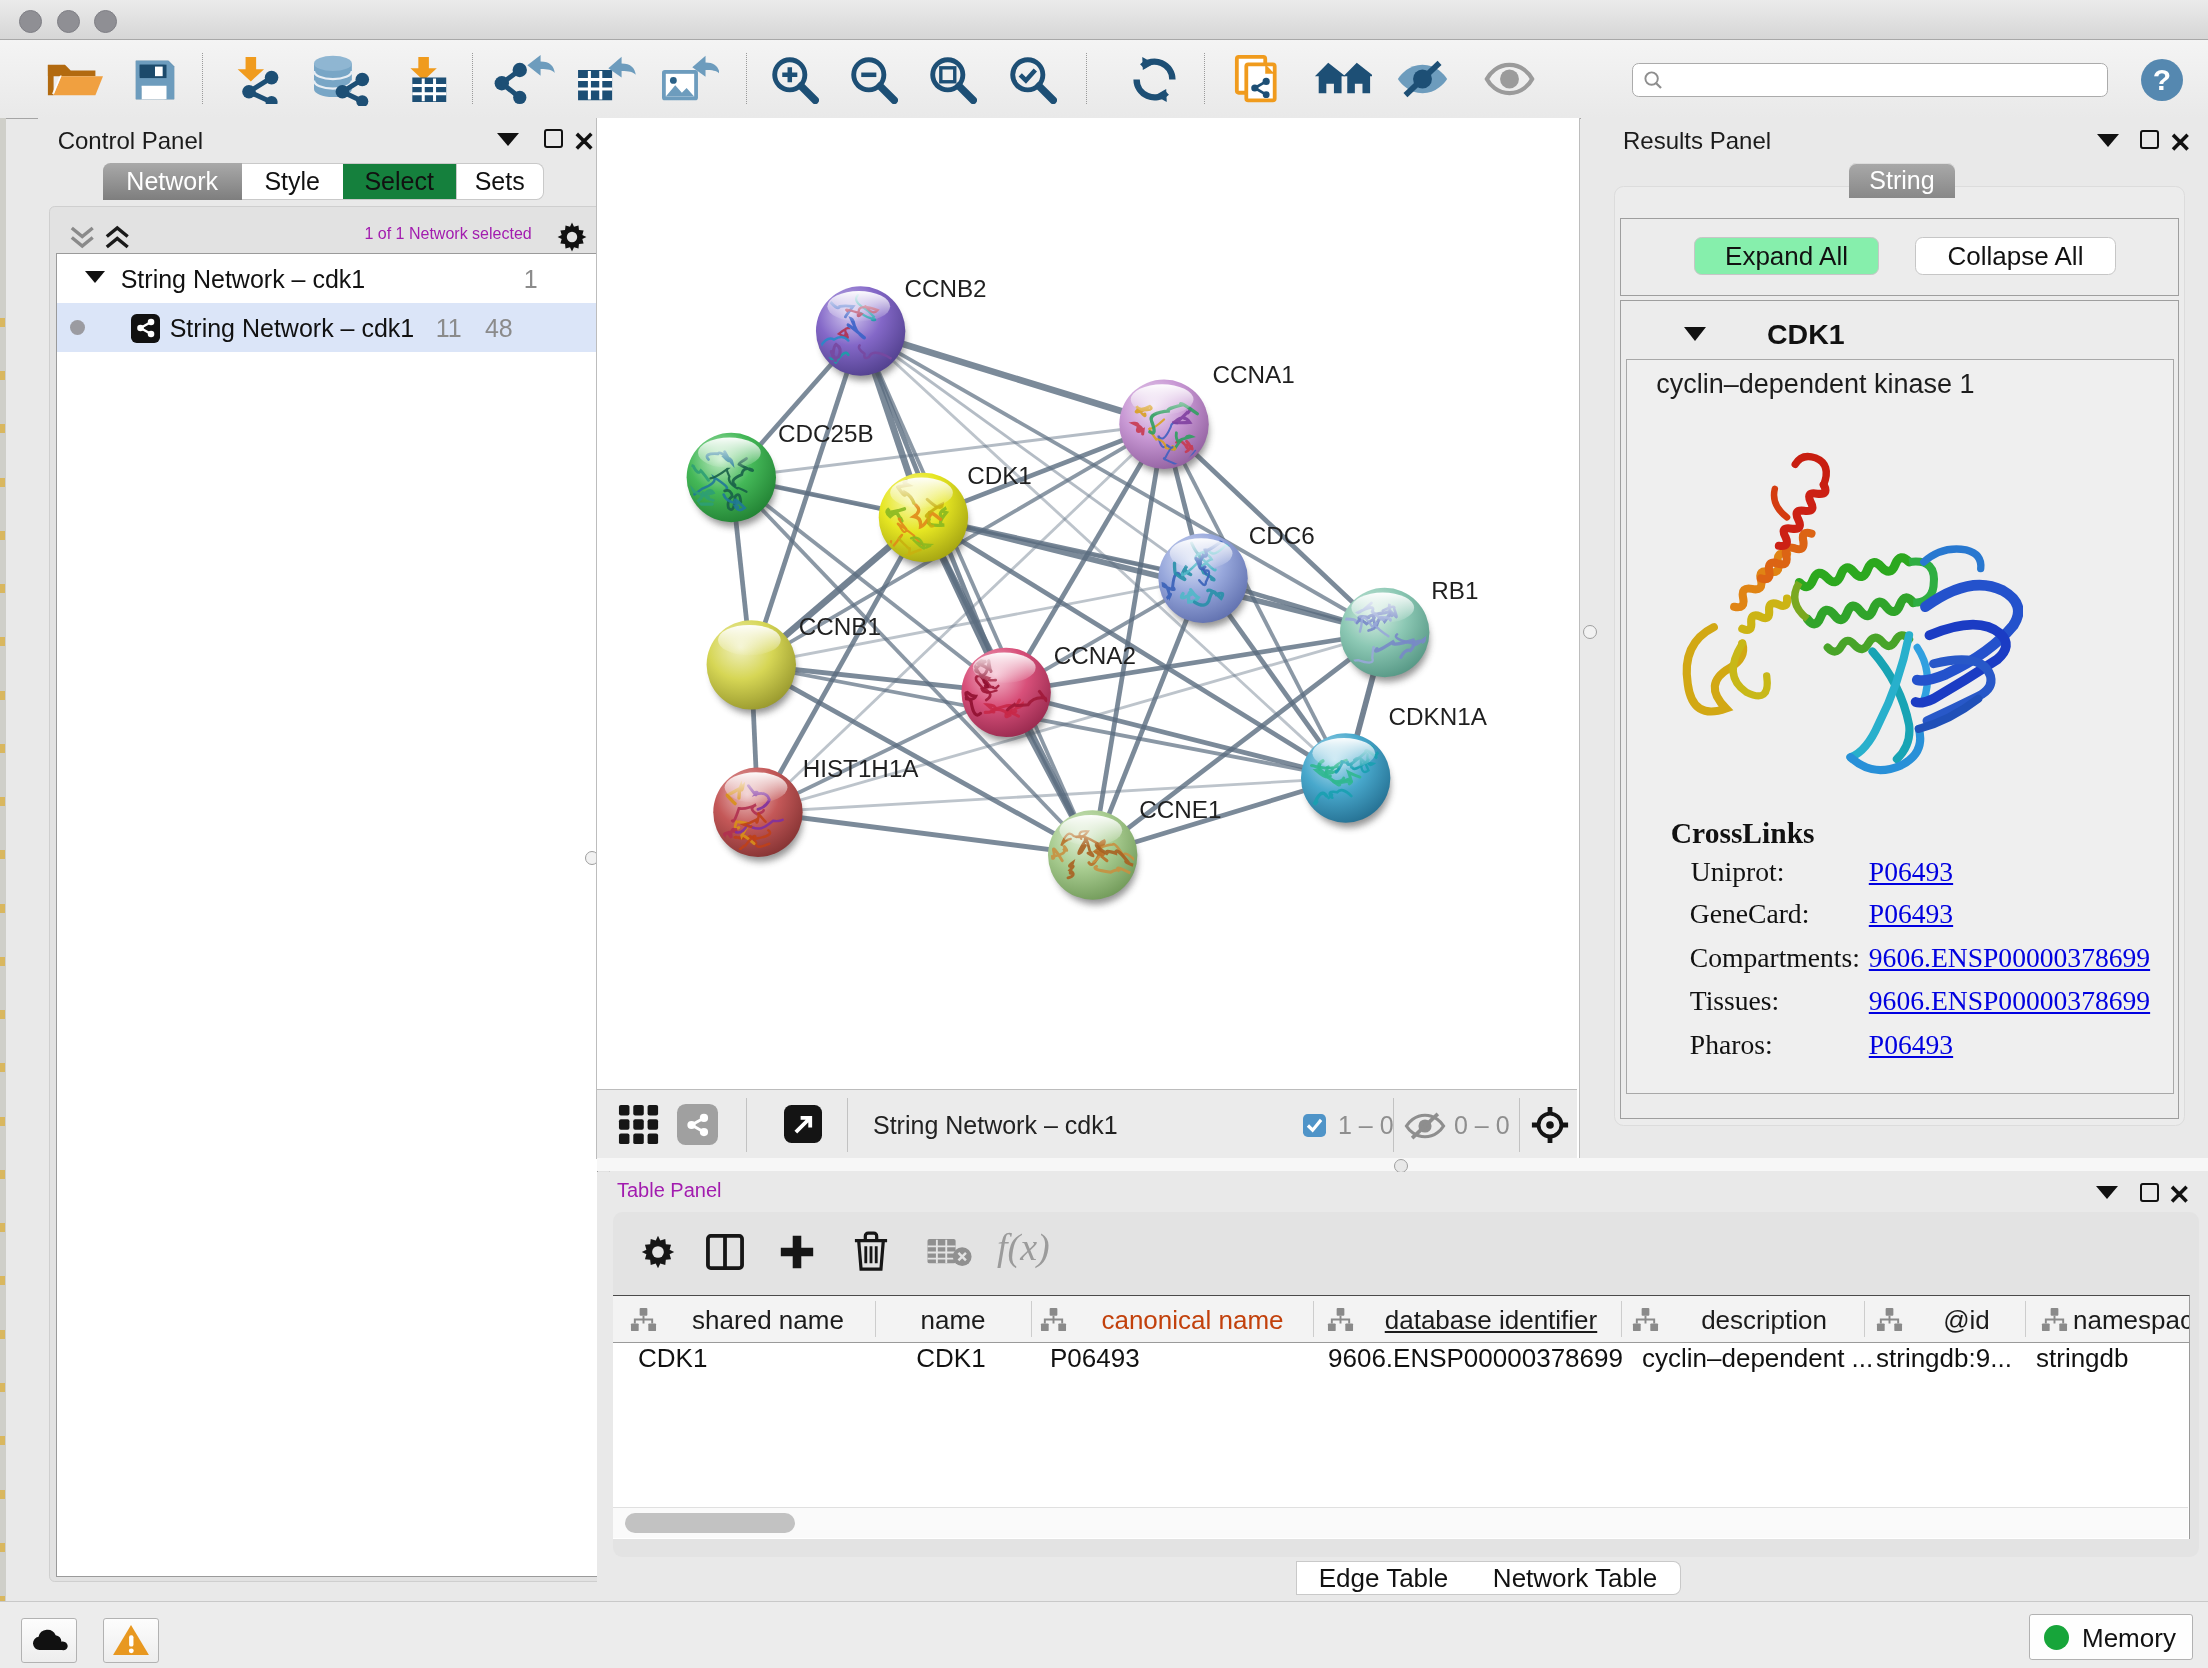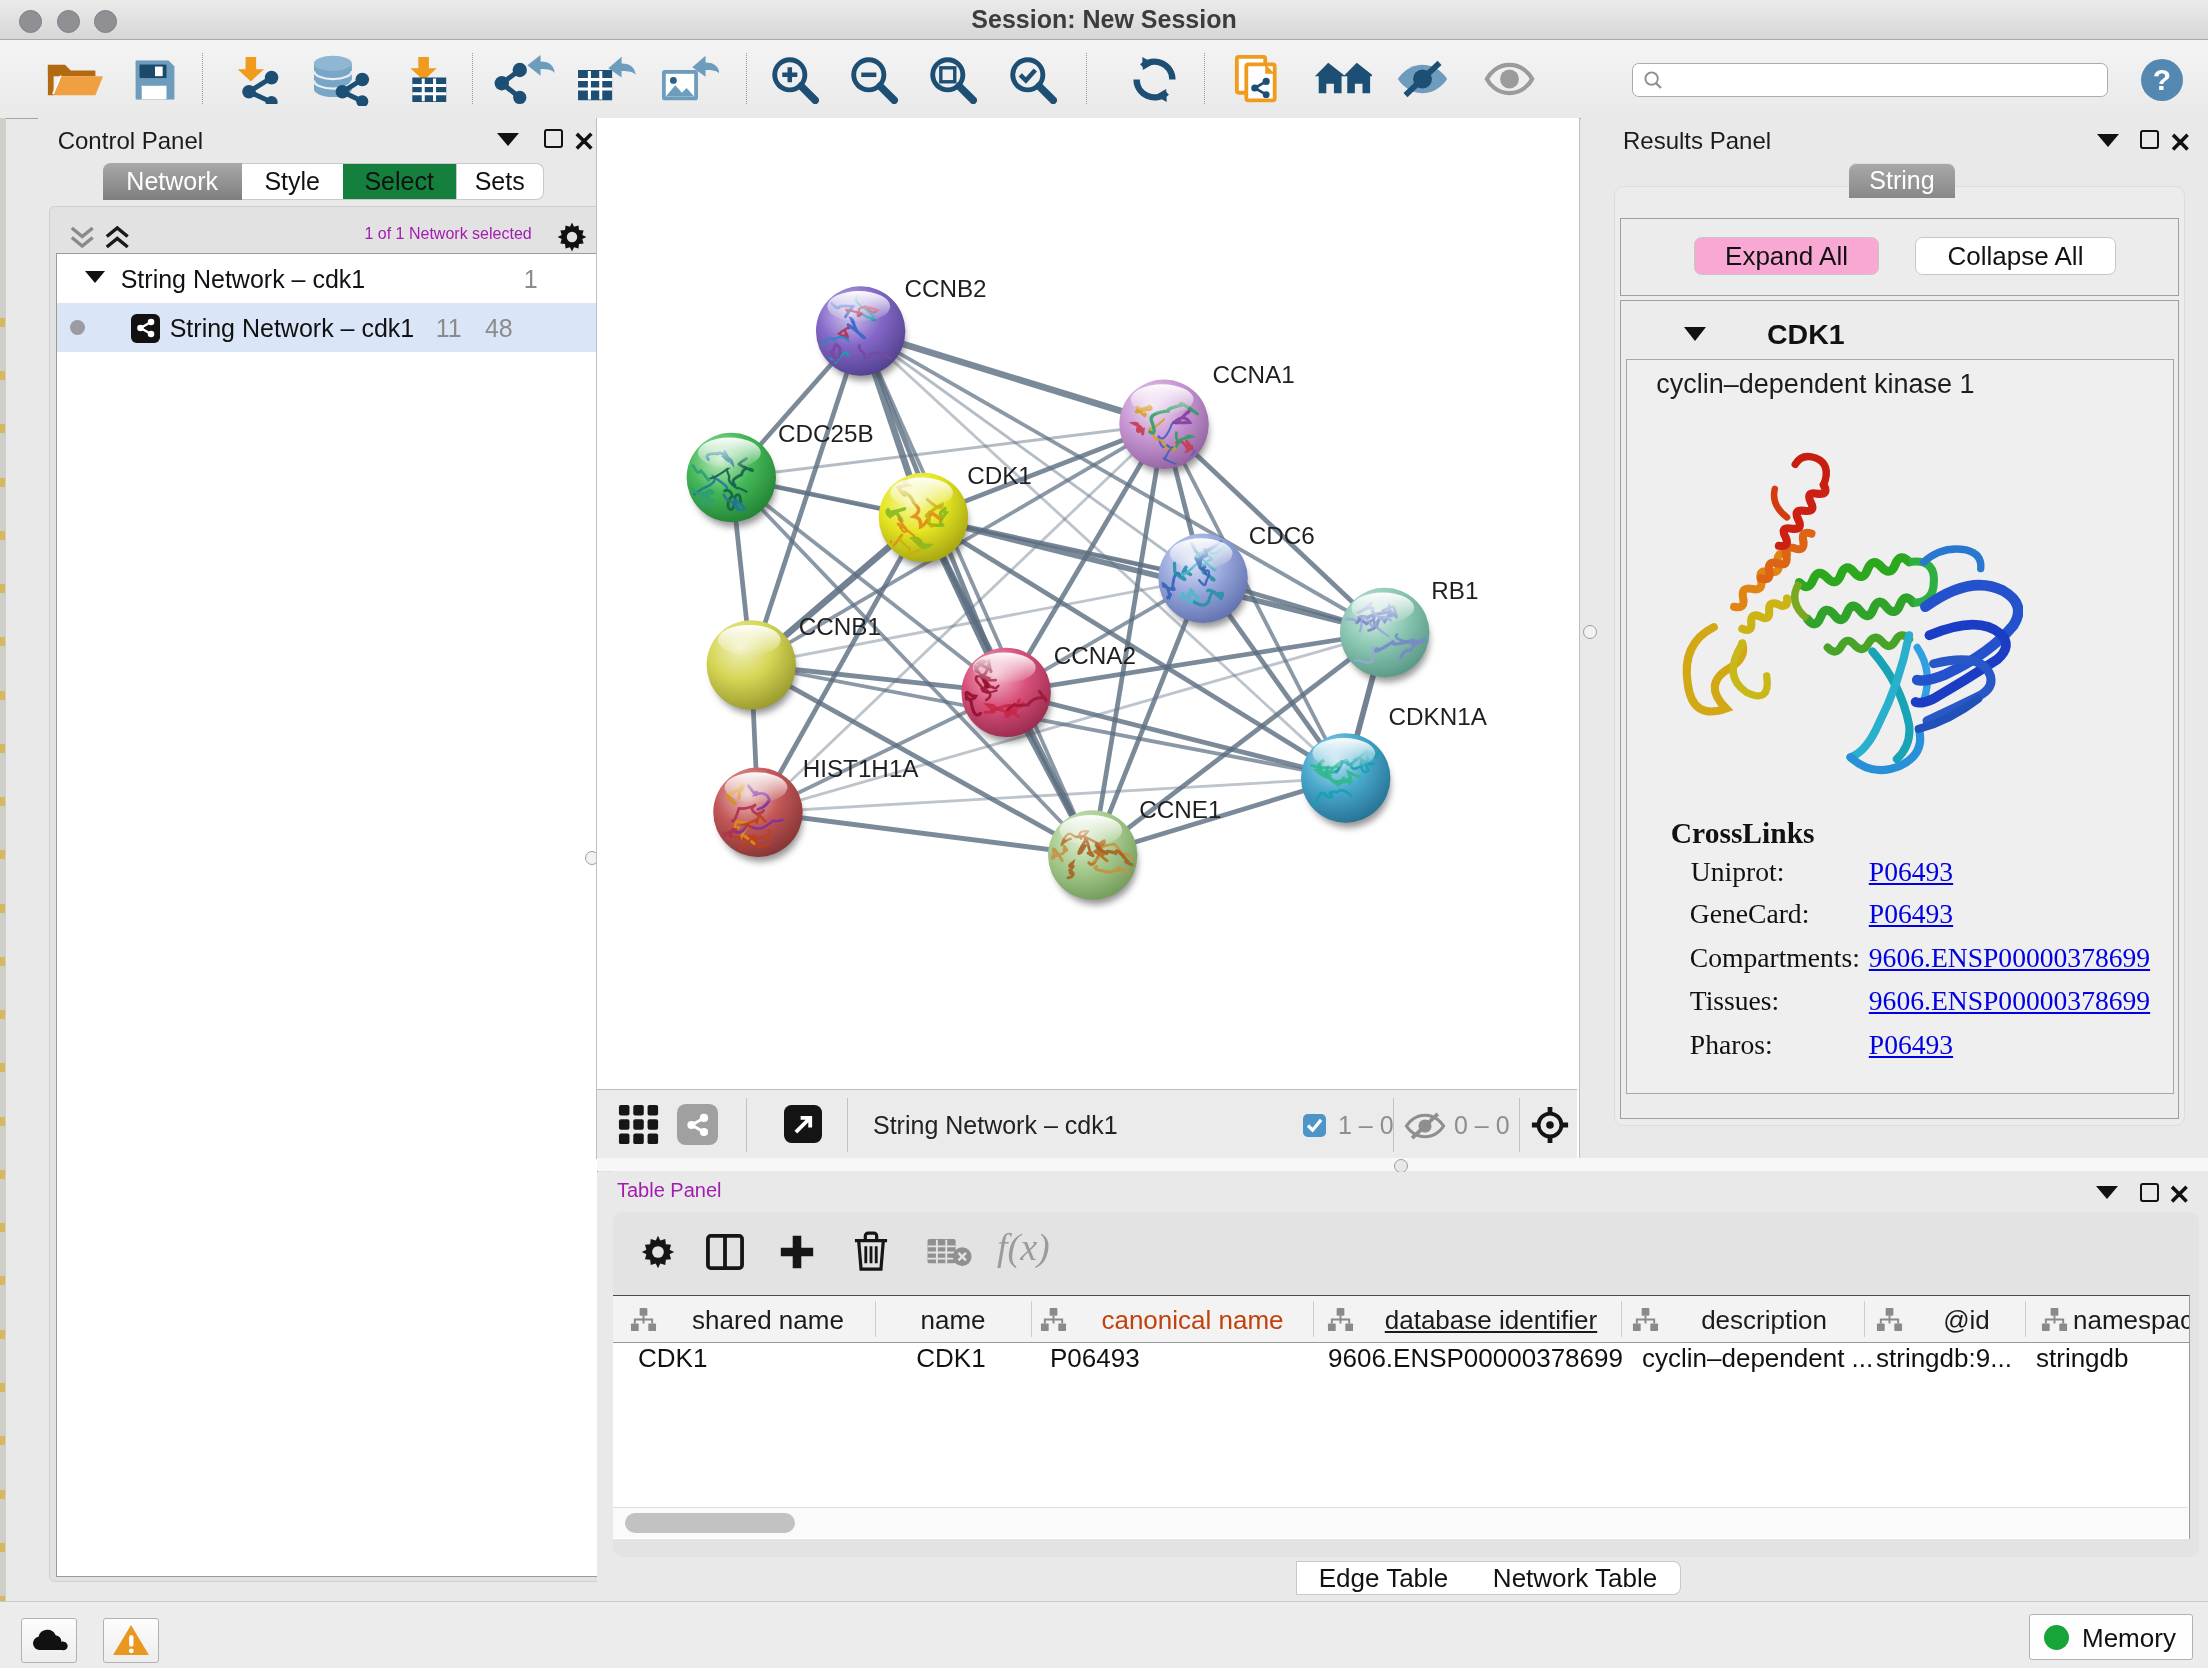--- a/index.html
+++ b/index.html
@@ -7,21 +7,20 @@
   .abs{position:absolute;}
   .ico{display:block;}
 </style>
 </head>
 <body>
 
 <div class="abs" style="left:0;top:0;width:2208px;height:39px;background:linear-gradient(#ebebeb,#d6d6d6);border-bottom:1px solid #a8a8a8;">
   <div class="abs" style="left:19px;top:9.5px;width:21px;height:21px;border-radius:50%;background:#8f8f94;border:1px solid #7f7f85;"></div>
   <div class="abs" style="left:57px;top:9.5px;width:21px;height:21px;border-radius:50%;background:#8f8f94;border:1px solid #7f7f85;"></div>
   <div class="abs" style="left:94px;top:9.5px;width:21px;height:21px;border-radius:50%;background:#8f8f94;border:1px solid #7f7f85;"></div>
-  <div class="abs" style="left:0;top:4.8px;width:2208px;text-align:center;font-size:25px;font-weight:600;color:#3c3c3c;">Session: New Session</div>
 </div>
 
 <div id="toolbar" class="abs" style="left:0;top:40px;width:2208px;height:78px;background:linear-gradient(#f4f4f4,#e9e9e9);border-bottom:1px solid #a5a5a5;">
 
   <div class="abs" style="left:202px;top:13.3px;height:51px;border-left:1.9px dotted #9a9a9a;"></div>
   <div class="abs" style="left:472px;top:13.3px;height:51px;border-left:1.9px dotted #9a9a9a;"></div>
   <div class="abs" style="left:746px;top:13.3px;height:51px;border-left:1.9px dotted #9a9a9a;"></div>
   <div class="abs" style="left:1086px;top:13.3px;height:51px;border-left:1.9px dotted #9a9a9a;"></div>
   <div class="abs" style="left:1204px;top:13.3px;height:51px;border-left:1.9px dotted #9a9a9a;"></div>
 
@@ -653,21 +652,21 @@
   <div class="abs" style="left:42px;top:8.6px;font-size:24px;color:#1b1b1b;">Results Panel</div>
   <div class="abs" style="left:516px;top:16px;width:0;height:0;border-left:11.4px solid transparent;border-right:11.4px solid transparent;border-top:13.3px solid #111;"></div>
   <div class="abs" style="left:559px;top:12.4px;width:15px;height:15px;border:2.9px solid #111;border-radius:2.9px;"></div>
   <div class="abs" style="left:588px;top:8.6px;font-size:27px;font-weight:bold;color:#111;">✕</div>
 
   <div class="abs" style="left:33px;top:68px;width:569px;height:938px;background:#ececec;border:1px solid #dcdcdc;border-radius:9.5px;"></div>
 
   <div class="abs" style="left:268px;top:45px;width:106px;height:35px;background:linear-gradient(#a9a9a9,#888888);border-radius:7.6px 7.6px 0 0;color:#fff;font-size:25px;text-align:center;line-height:35px;box-shadow:0 1px 0 rgba(255,255,255,.6) inset;">String</div>
 
   <div class="abs" style="left:39px;top:100px;width:557px;height:76px;border:1px solid #9e9e9e;background:#ececec;">
-    <div class="abs" style="left:73px;top:18px;width:183px;height:36px;background:#f9a8d4;border:1px solid #c6c6c6;border-radius:7.6px;font-size:26px;color:#111;text-align:center;line-height:36px;">Expand All</div>
+    <div class="abs" style="left:73px;top:18px;width:183px;height:36px;background:#86efac;border:1px solid #c6c6c6;border-radius:7.6px;font-size:26px;color:#111;text-align:center;line-height:36px;">Expand All</div>
     <div class="abs" style="left:294px;top:18px;width:199px;height:36px;background:#fff;border:1px solid #c6c6c6;border-radius:7.6px;font-size:26px;color:#111;text-align:center;line-height:36px;">Collapse All</div>
   </div>
 
   <div class="abs" style="left:39px;top:182px;width:557px;height:817px;border:1px solid #9e9e9e;background:#ececec;">
     <div class="abs" style="left:63px;top:26px;width:0;height:0;border-left:11.4px solid transparent;border-right:11.4px solid transparent;border-top:14.3px solid #111;"></div>
     <div class="abs" style="left:146px;top:17px;font-size:28.5px;font-weight:bold;color:#111;">CDK1</div>
 
     <div class="abs" style="left:4.8px;top:58px;width:546px;height:733px;border:1px solid #a8a8a8;background:#efefef;">
       <div class="abs" style="left:29.5px;top:8.6px;font-size:27px;color:#1d1d1d;">cyclin–dependent kinase 1</div>
       <svg class="abs" style="left:38px;top:80px;" width="358" height="358" viewBox="0 0 440 440">

